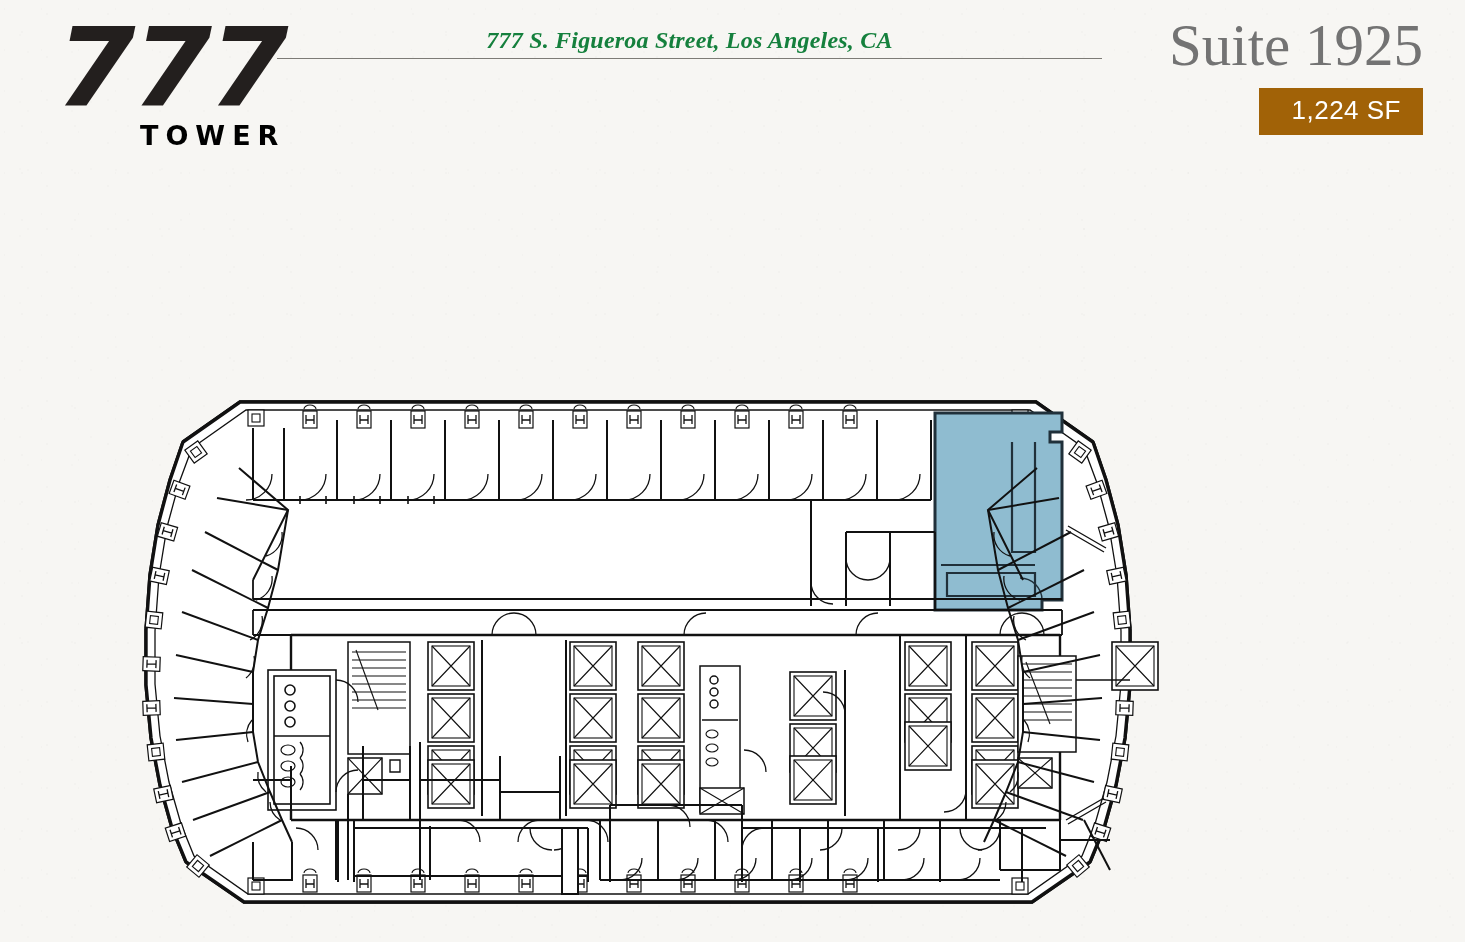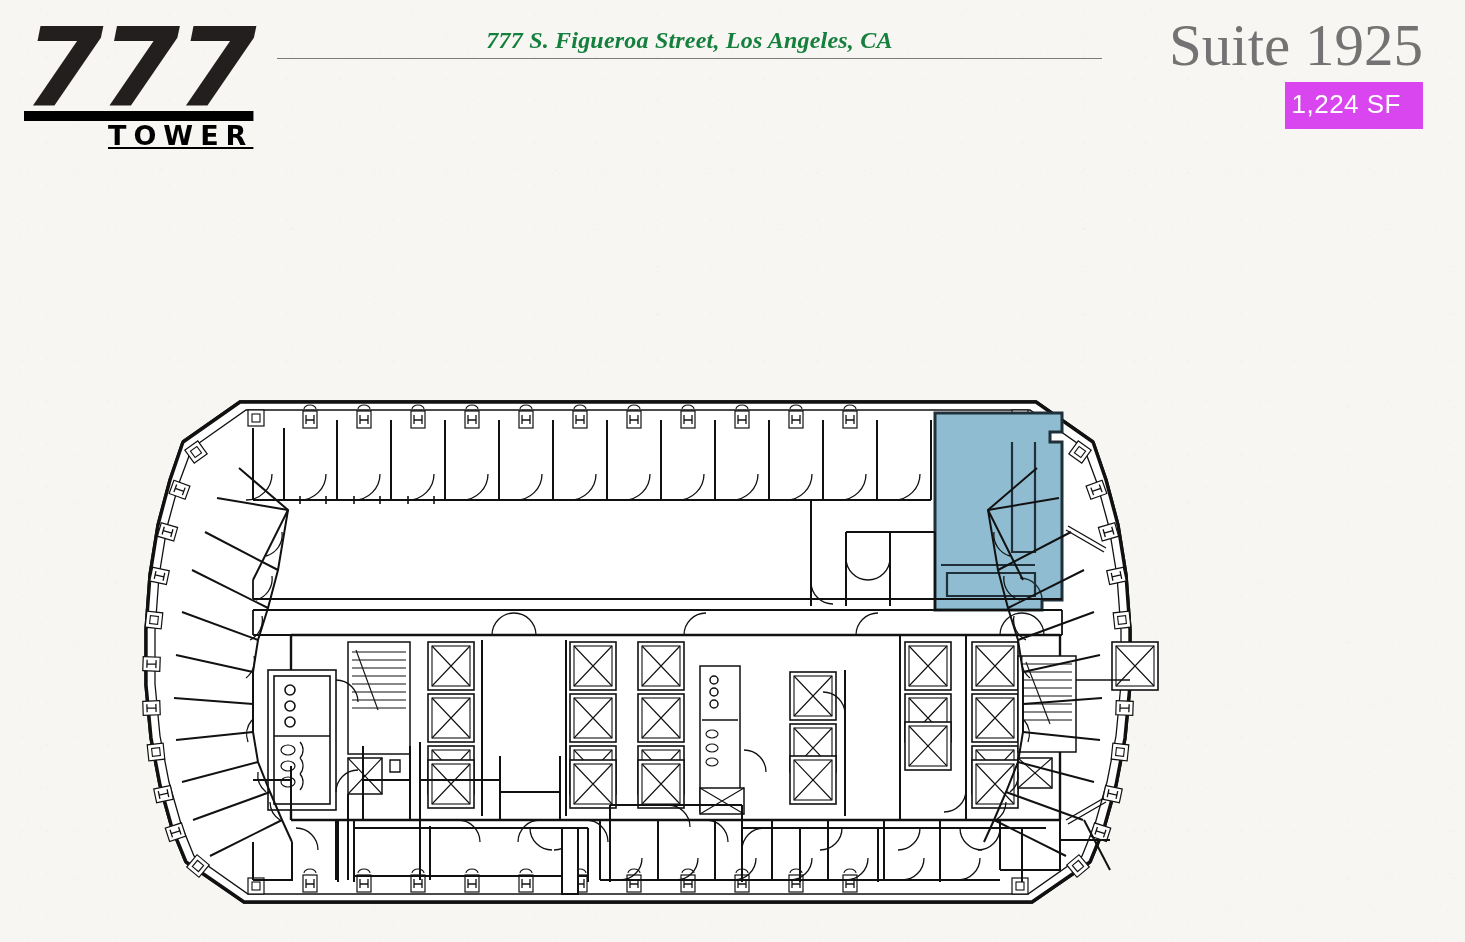--- a/index.html
+++ b/index.html
@@ -18,21 +18,21 @@
       radial-gradient(circle at 77% 33%, rgba(0,0,0,.020) 0 1px, transparent 1px),
       radial-gradient(circle at 63% 88%, rgba(0,0,0,.015) 0 1px, transparent 1px),
       radial-gradient(circle at 28% 52%, rgba(0,0,0,.014) 0 1px, transparent 1px);
     background-size:37px 41px, 53px 47px, 61px 43px, 44px 59px, 71px 67px;
     opacity:.85;
   }
 
   
   #header{position:absolute;left:0;top:0;width:1465px;height:180px;}
 
-  #logo-block{position:absolute;left:24px;top:20px;width:215px;text-decoration:underline;}
+  #logo-block{position:absolute;left:56px;top:20px;width:215px;}
   #logo-777{
     font-family:"DejaVu Sans", sans-serif;
     font-weight:bold;font-style:italic;
     font-size:108px;line-height:96px;
     letter-spacing:-3px;
     color:#231f1e;
     transform:scaleX(1.06);
     transform-origin:left top;
   }
   #logo-tower{
@@ -54,25 +54,25 @@
     background:#7d7b76;
   }
 
   #suite-block{position:absolute;right:42px;top:14px;text-align:right;}
   #suite-title{
     font-family:"Liberation Serif", serif;
     font-size:59px;line-height:62px;
     color:#737373;letter-spacing:0px;white-space:nowrap;
   }
   #suite-area-badge{
-    display:inline-block;margin-top:6px;
-    background:#d946ef;color:#ffffff;
+    display:inline-block;margin-top:12px;
+    background:#a16207;color:#ffffff;
     font-family:"Liberation Sans", sans-serif;
     font-size:26px;letter-spacing:.5px;
-    padding:7px 22px 9px 6px;
+    padding:7px 22px 9px 32px;
   }
 
   
   #plan-wrap{position:absolute;left:0;top:180px;width:1465px;height:762px;}
   #plan-svg{display:block;}
 </style>
 </head>
 <body>
 
 <div id="paper-texture"></div>

